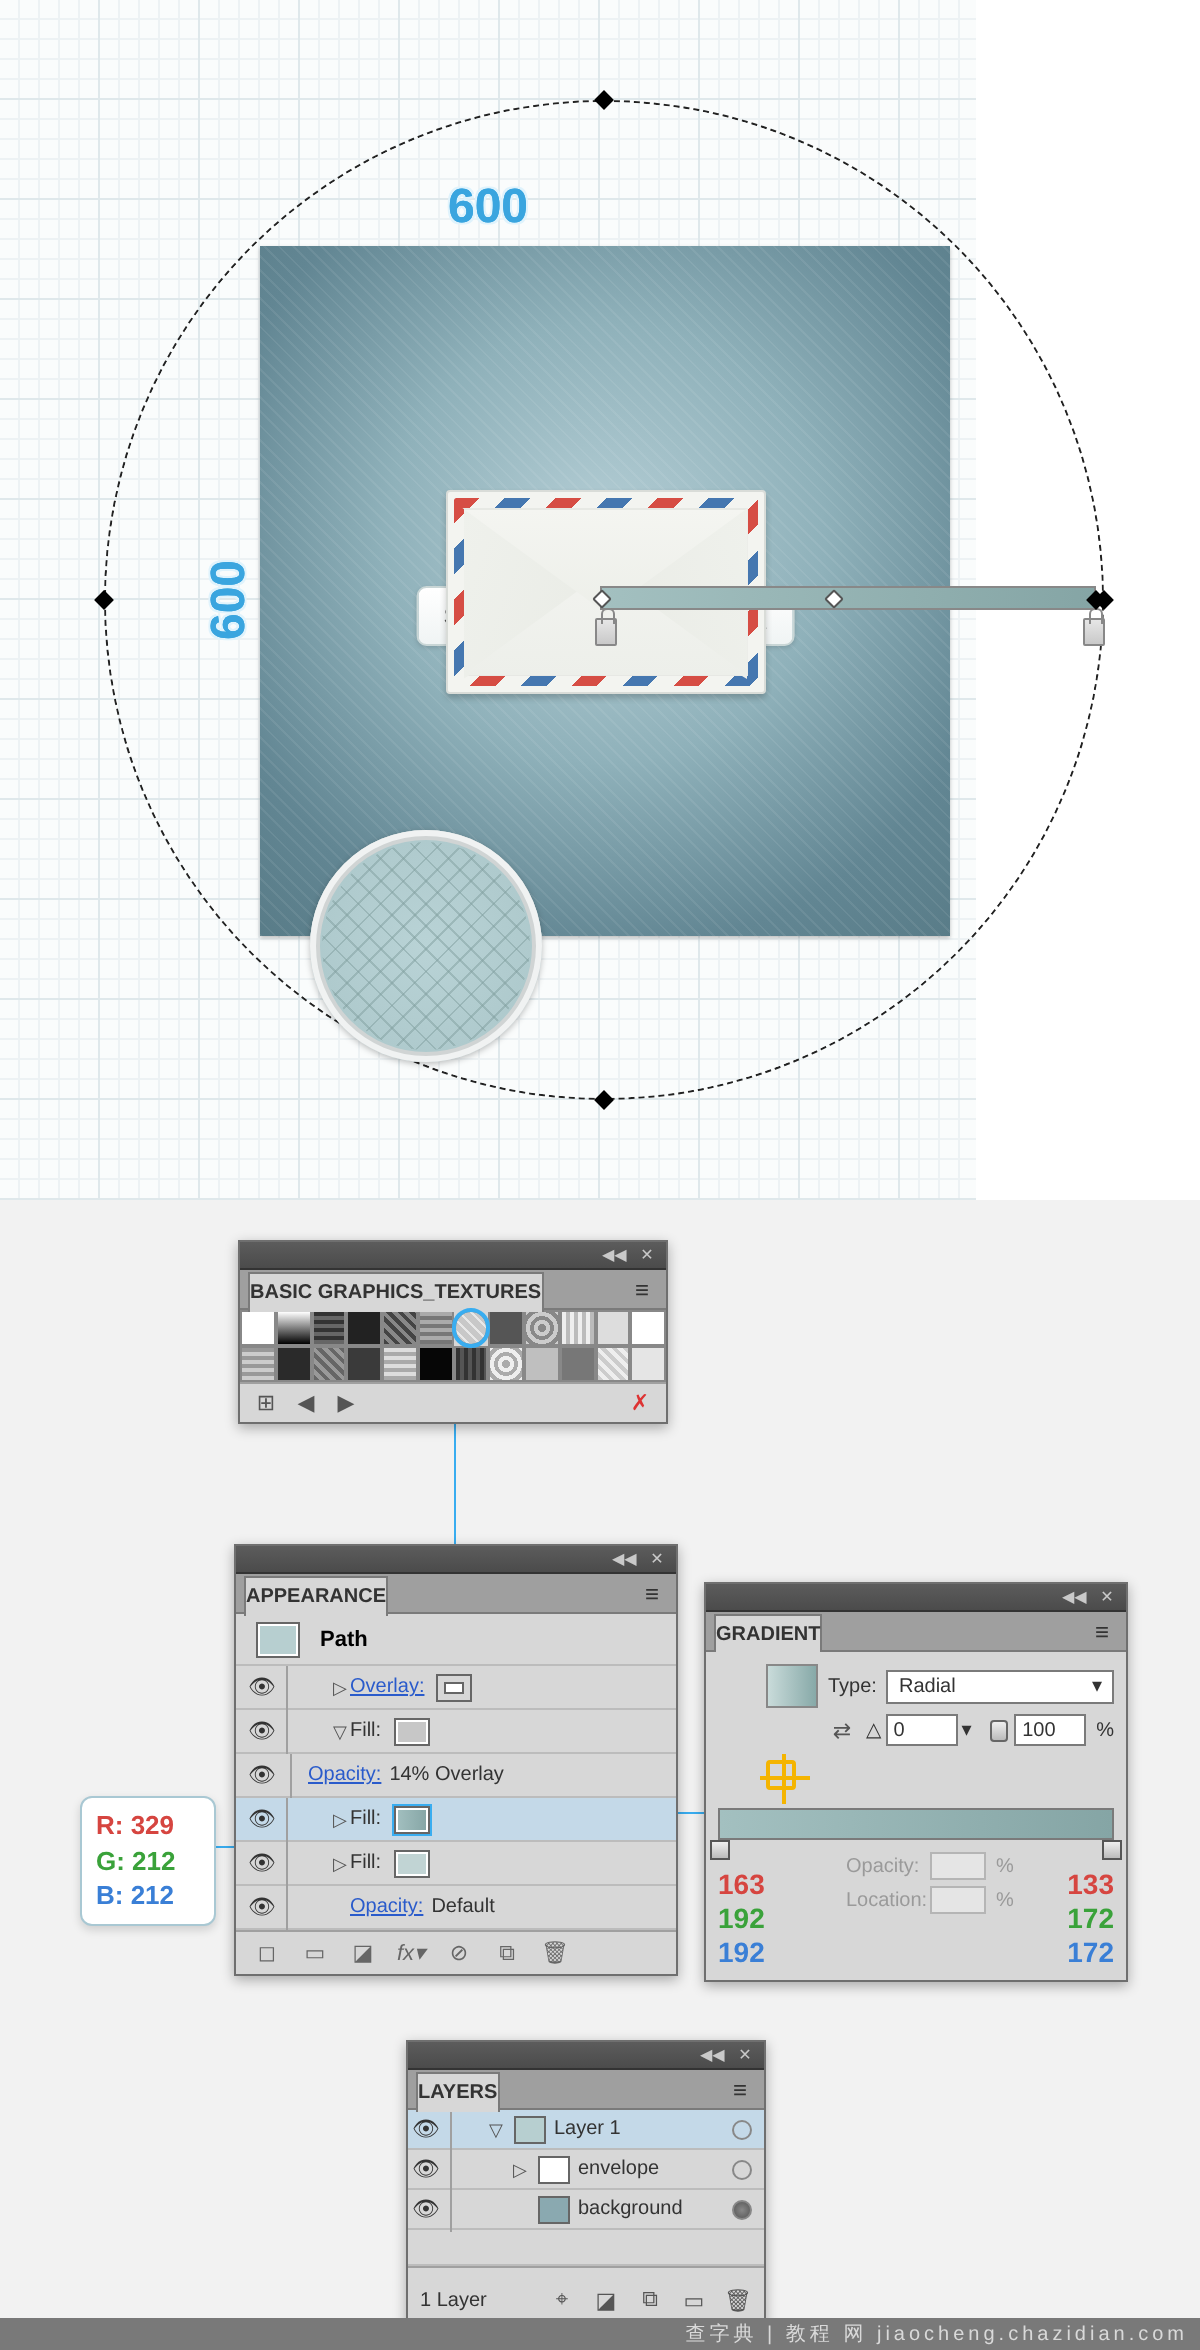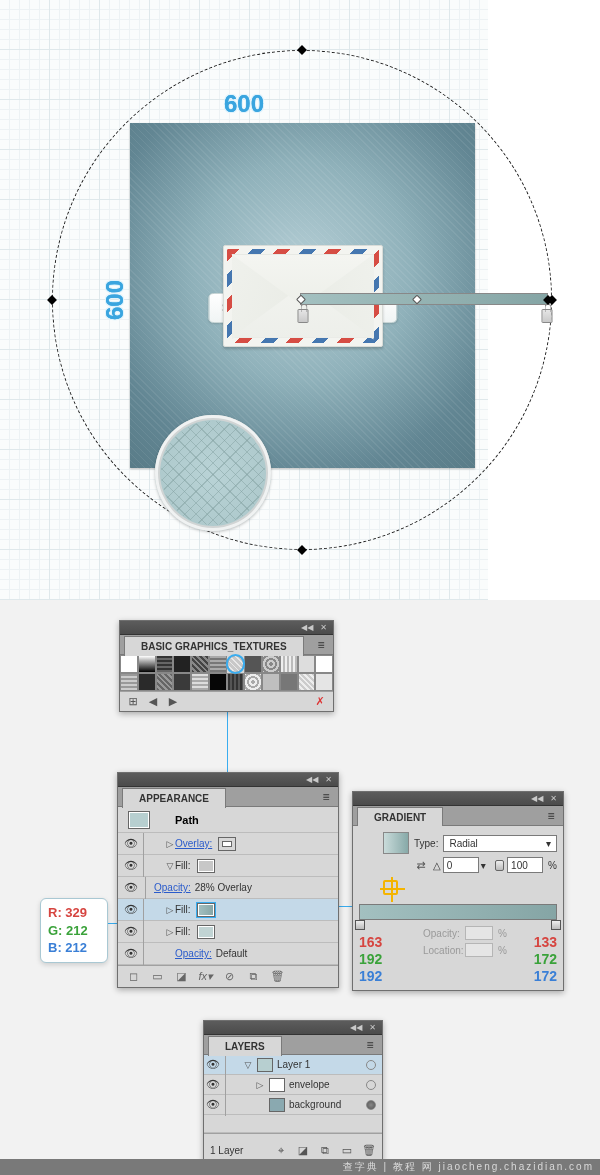--- a/index.html
+++ b/index.html
@@ -65,21 +65,21 @@
 .loupe::before{content:"";position:absolute;inset:6px;border-radius:50%;
   background-image:repeating-linear-gradient(45deg,rgba(130,160,160,.5) 0 1px,transparent 1px 8px),
                    repeating-linear-gradient(-45deg,rgba(130,160,160,.5) 0 1px,transparent 1px 8px);}
 
 
 .panel-zone{width:600px;background:#f2f2f2;padding:28px 0 0 0;position:relative;height:575px;}
 .panel{position:absolute;background:#d7d7d7;border:1px solid #6f6f6f;box-shadow:0 2px 6px rgba(0,0,0,.3);}
 .panel-tabstrip{height:14px;background:linear-gradient(#5c5c5c,#4b4b4b);border-bottom:1px solid #333;display:flex;justify-content:flex-end;align-items:center;padding:0 4px;gap:6px;}
 .strip-ico{width:11px;height:7px;color:#c9c9c9;font-size:8px;line-height:7px;text-align:center;}
 .panel-head{height:20px;background:#9f9f9f;display:flex;align-items:center;padding:0 4px;border-bottom:1px solid #7a7a7a;}
-.panel-tab{background:#d7d7d7;height:20px;padding:0 16px;font-size:10px;font-weight:bold;color:#333;display:flex;align-items:center;border:1px solid #7a7a7a;border-bottom:none;position:relative;top:1px;}
+.panel-tab{background:#d7d7d7;height:20px;padding:0 0;font-size:10px;font-weight:bold;color:#333;display:flex;align-items:center;border:1px solid #7a7a7a;border-bottom:none;position:relative;top:1px;}
 .panel-menu{margin-left:auto;width:16px;height:12px;color:#333;font-size:12px;display:flex;align-items:center;justify-content:center;}
 .panel-foot{height:20px;background:#d7d7d7;border-top:1px solid #a0a0a0;display:flex;align-items:center;gap:8px;padding:16px 6px;font-size:10px;color:#333;}
 .ficon{width:14px;height:14px;display:flex;align-items:center;justify-content:center;color:#555;font-size:11px;}
 
 
 .p-swatch{left:119px;top:20px;width:215px;}
 .sw-grid{display:grid;grid-template-columns:repeat(12,1fr);gap:0;}
 .sw{width:100%;aspect-ratio:1;border:1px solid #888;}
 .sw-sel{outline:2px solid #39adf0;outline-offset:-1px;border-radius:50%;position:relative;}
 .swnav{height:20px;background:#d7d7d7;border-top:1px solid #a0a0a0;display:flex;align-items:center;padding:0 6px;gap:6px;}
@@ -246,21 +246,21 @@
     <div class="panel-tabstrip">
       <span class="strip-ico">◀◀</span>
       <span class="strip-ico">✕</span>
     </div>
     <div class="panel-head">
       <div class="panel-tab">APPEARANCE</div>
       <div class="panel-menu">≡</div>
     </div>
     <div class="app-head-row">
       <div class="fillbox big" style="background:#b7cfd0"></div>
-      <span style="margin-left:25px">Path</span>
+      <span style="margin-left:10px">Path</span>
     </div>
     <div class="app-row">
       <span class="eye">👁</span>
         <div class="divv"></div>
       <span class="eye blank">.</span>
       <span class="tri">▷</span>
       <span class="link-lbl">Overlay:</span>
       <div class="fillbox str" style="margin-left:6px"></div>
     </div>
     <div class="app-row">
@@ -268,21 +268,21 @@
         <div class="divv"></div>
       <span class="eye blank">.</span>
       <span class="tri">▽</span>
       <span class="app-lbl">Fill:</span>
       <div class="fillbox" style="background:#c7c7c7;margin-left:6px"></div>
     </div>
     <div class="app-row app-sub">
       <span class="eye" style="position:absolute;left:4px">👁</span>
       <div class="divv" style="position:absolute;left:24px"></div>
       <span class="link-lbl">Opacity:</span>
-      <span class="app-lbl" style="margin-left:4px">28% Overlay</span>
+      <span class="app-lbl" style="margin-left:4px">14% Overlay</span>
     </div>
     <div class="app-row" style="background:#c4d9e8">
       <span class="eye">👁</span>
         <div class="divv"></div>
       <span class="eye blank">.</span>
       <span class="tri">▷</span>
       <span class="app-lbl">Fill:</span>
       <div class="fillbox" style="background:linear-gradient(90deg,#a3c0c0,#85a5a5);margin-left:6px;outline:1px solid #39adf0"></div>
     </div>
     <div class="app-row">

